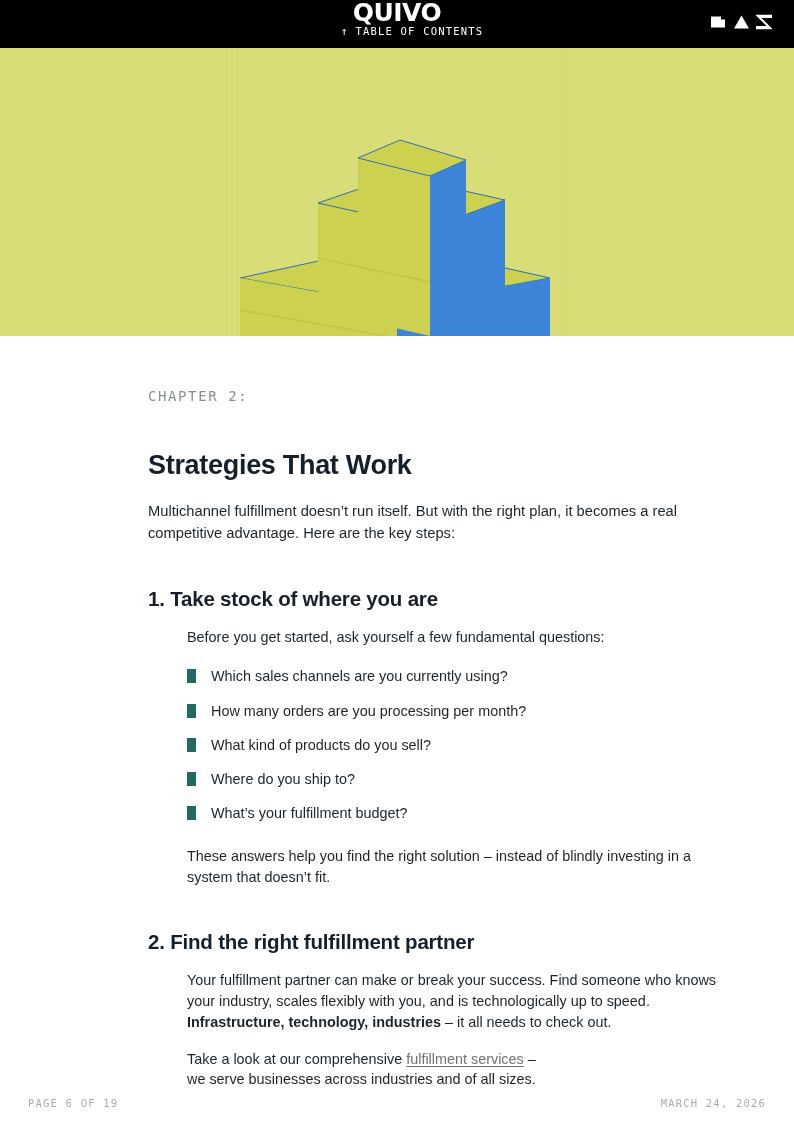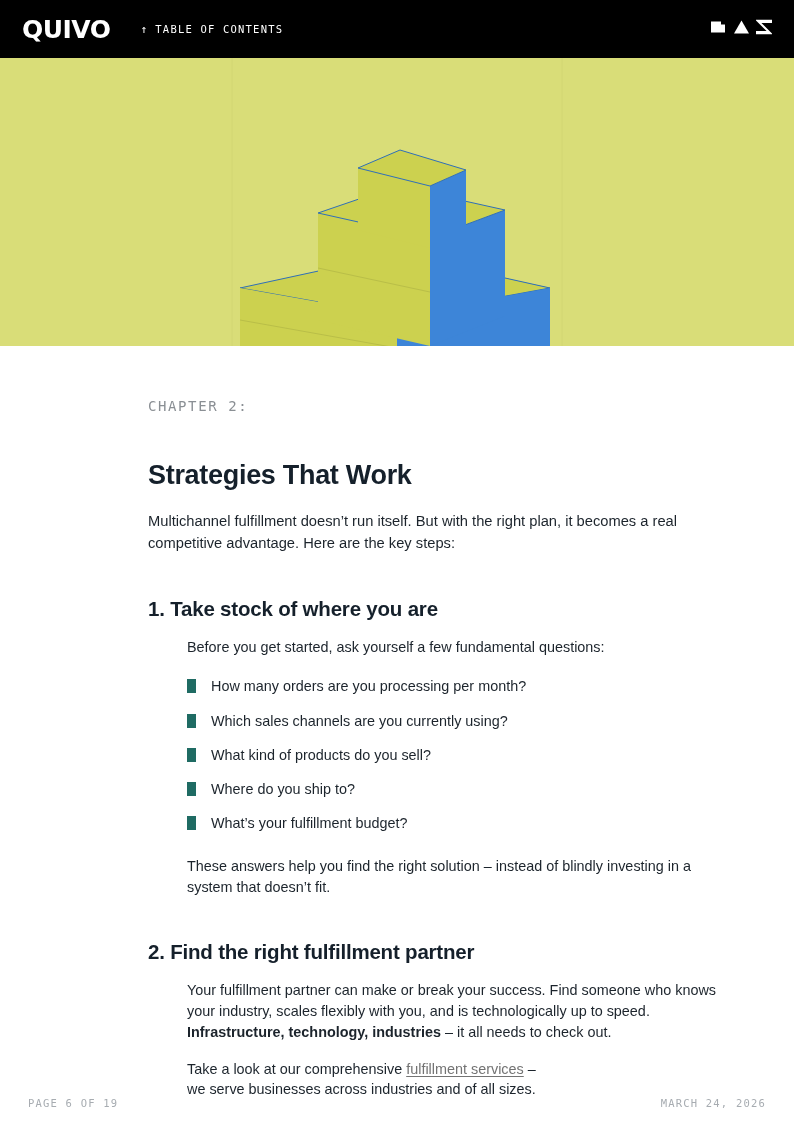--- a/index.html
+++ b/index.html
@@ -12,26 +12,27 @@
   body {
     font-family: "Liberation Sans", sans-serif;
     background: #ffffff;
     color: #15202b;
     position: relative;
     overflow: hidden;
   }
 
   
   .header {
-    height: 58px;
+    height: 48px;
     background: #000000;
     display: flex;
     align-items: center;
     padding: 0 22px;
     position: relative;
+    flex-direction: column;
   }
 
   .logo {
     font-family: "DejaVu Sans", sans-serif;
     font-weight: bold;
     font-size: 25px;
     letter-spacing: -0.5px;
     color: #ffffff;
     line-height: 1;
   }
@@ -237,25 +238,25 @@
 
   <p class="intro">Multichannel fulfillment doesn’t run itself. But with the right plan, it becomes a real competitive advantage. Here are the key steps:</p>
 
   <h2 class="step">1. Take stock of where you are</h2>
   <div class="indent">
     <p>Before you get started, ask yourself a few fundamental questions:</p>
 
     <ul class="bullets">
       <li>
         <span class="bullet-mark"></span>
+        <span>Which sales channels are you currently using?</span>
+      </li>
+      <li>
+        <span class="bullet-mark"></span>
         <span>How many orders are you processing per month?</span>
-      </li>
-      <li>
-        <span class="bullet-mark"></span>
-        <span>Which sales channels are you currently using?</span>
       </li>
       <li>
         <span class="bullet-mark"></span>
         <span>What kind of products do you sell?</span>
       </li>
       <li>
         <span class="bullet-mark"></span>
         <span>Where do you ship to?</span>
       </li>
       <li>

